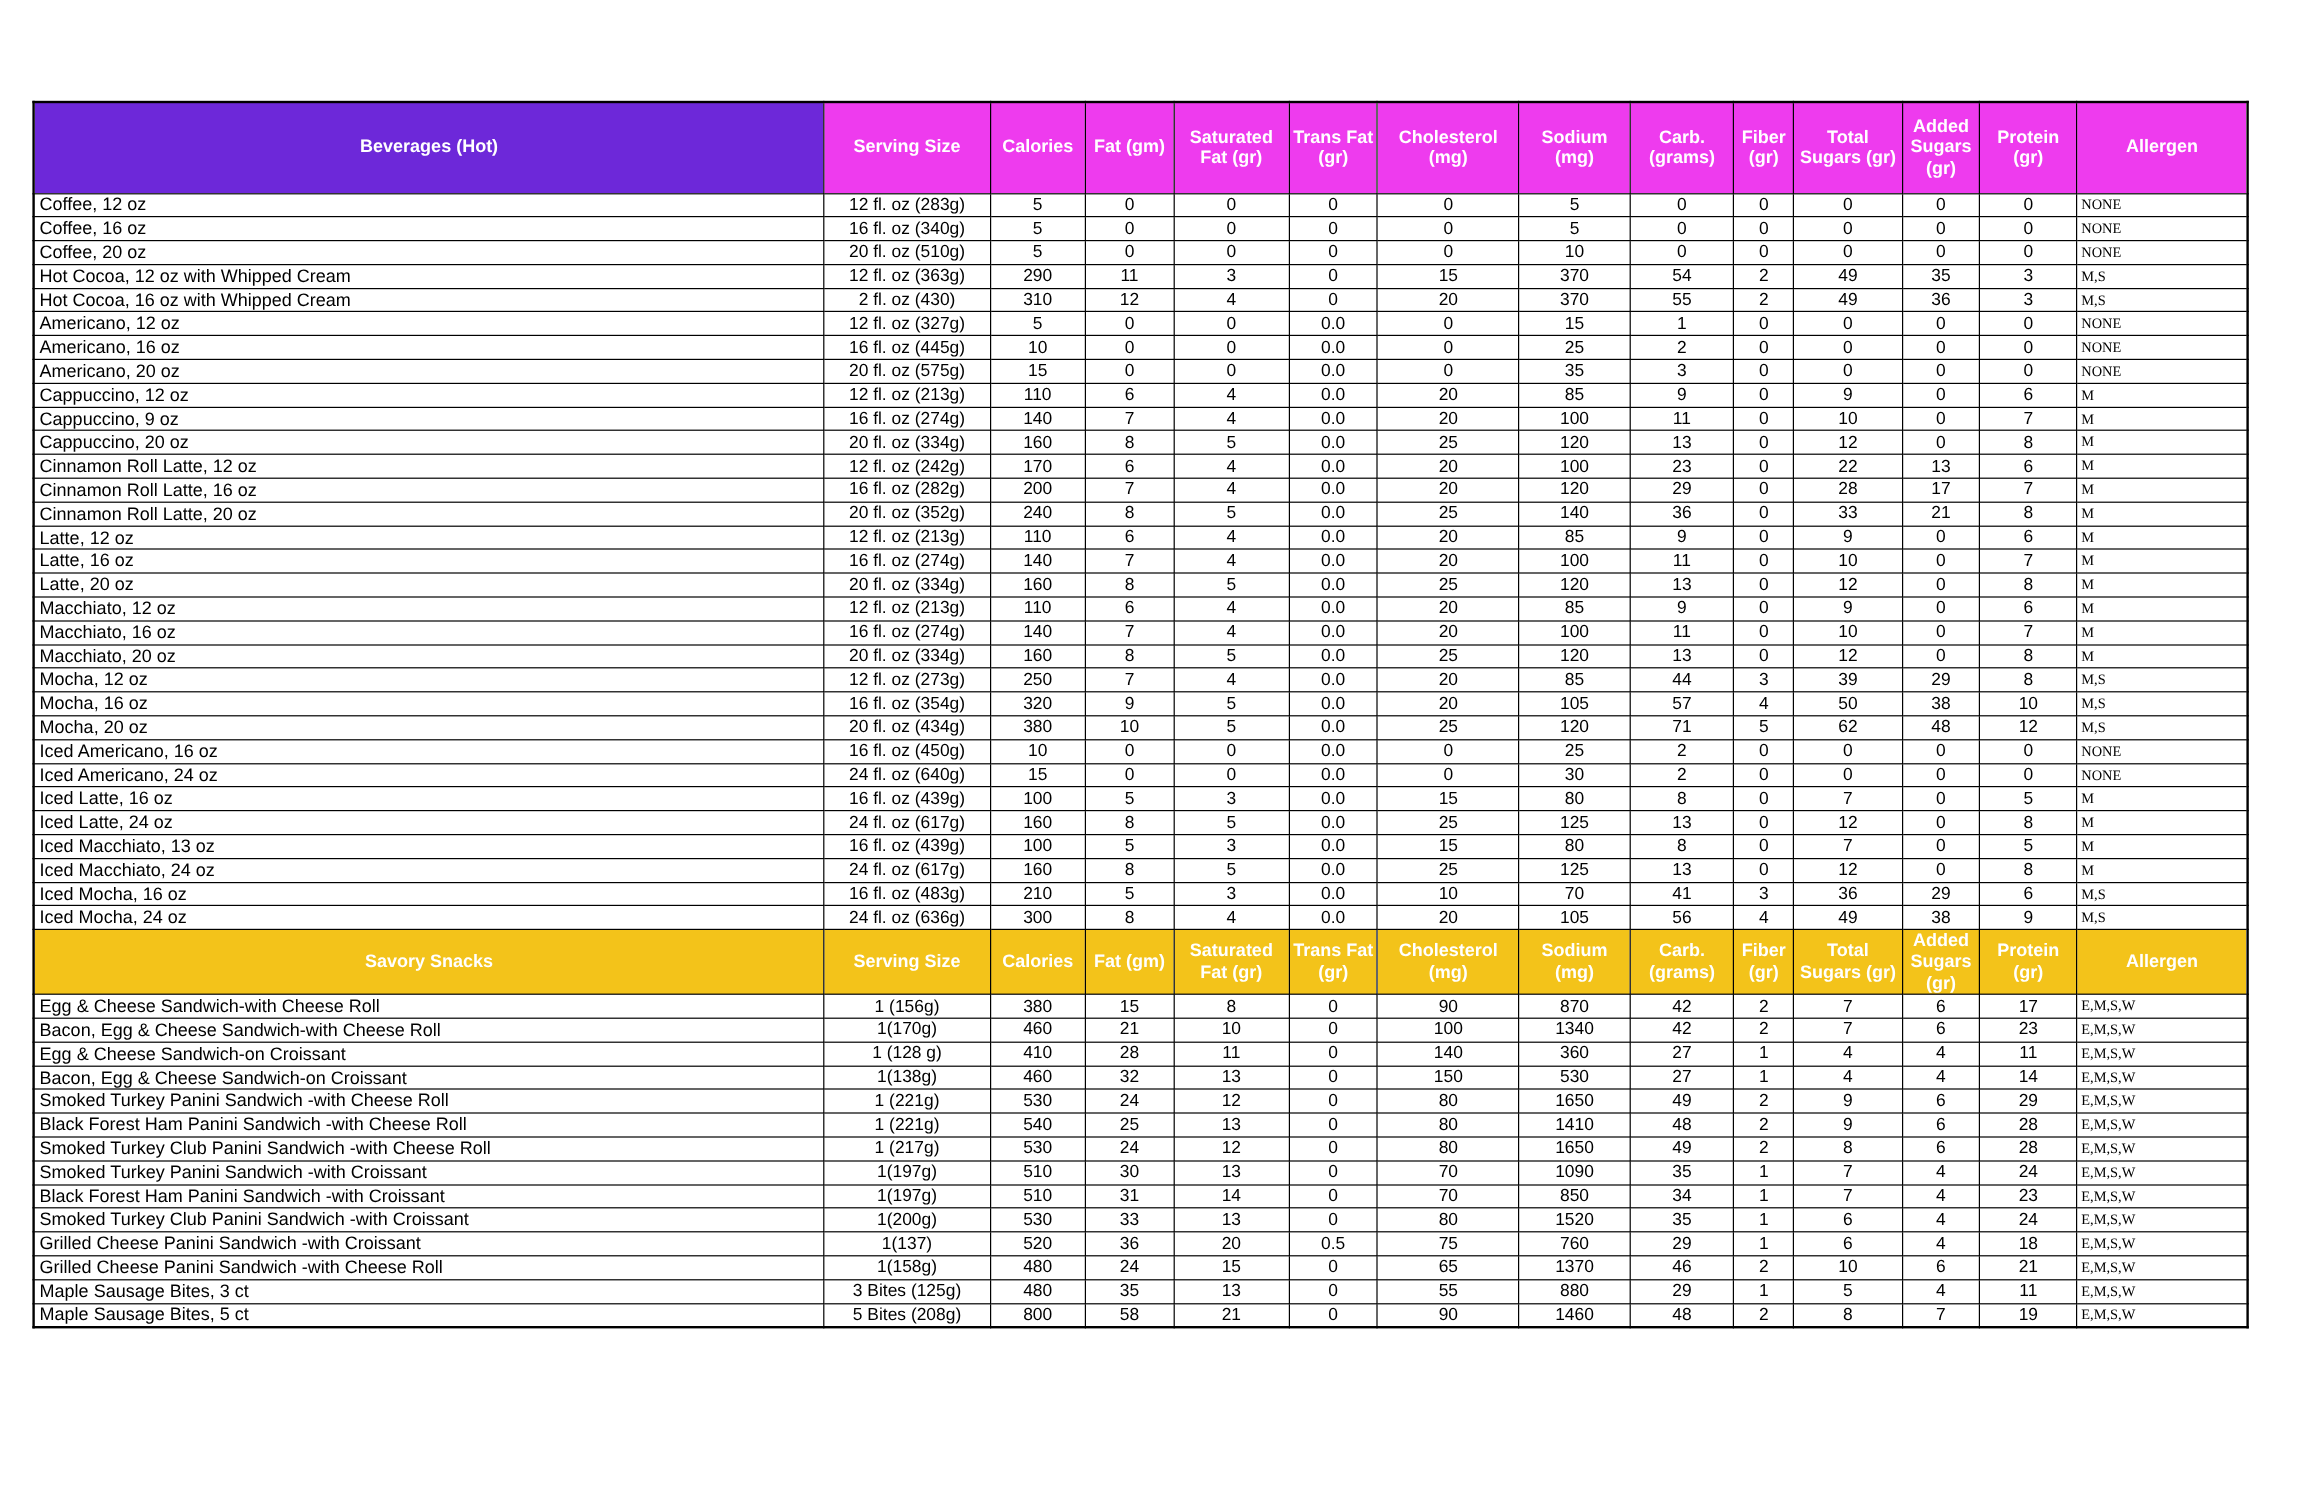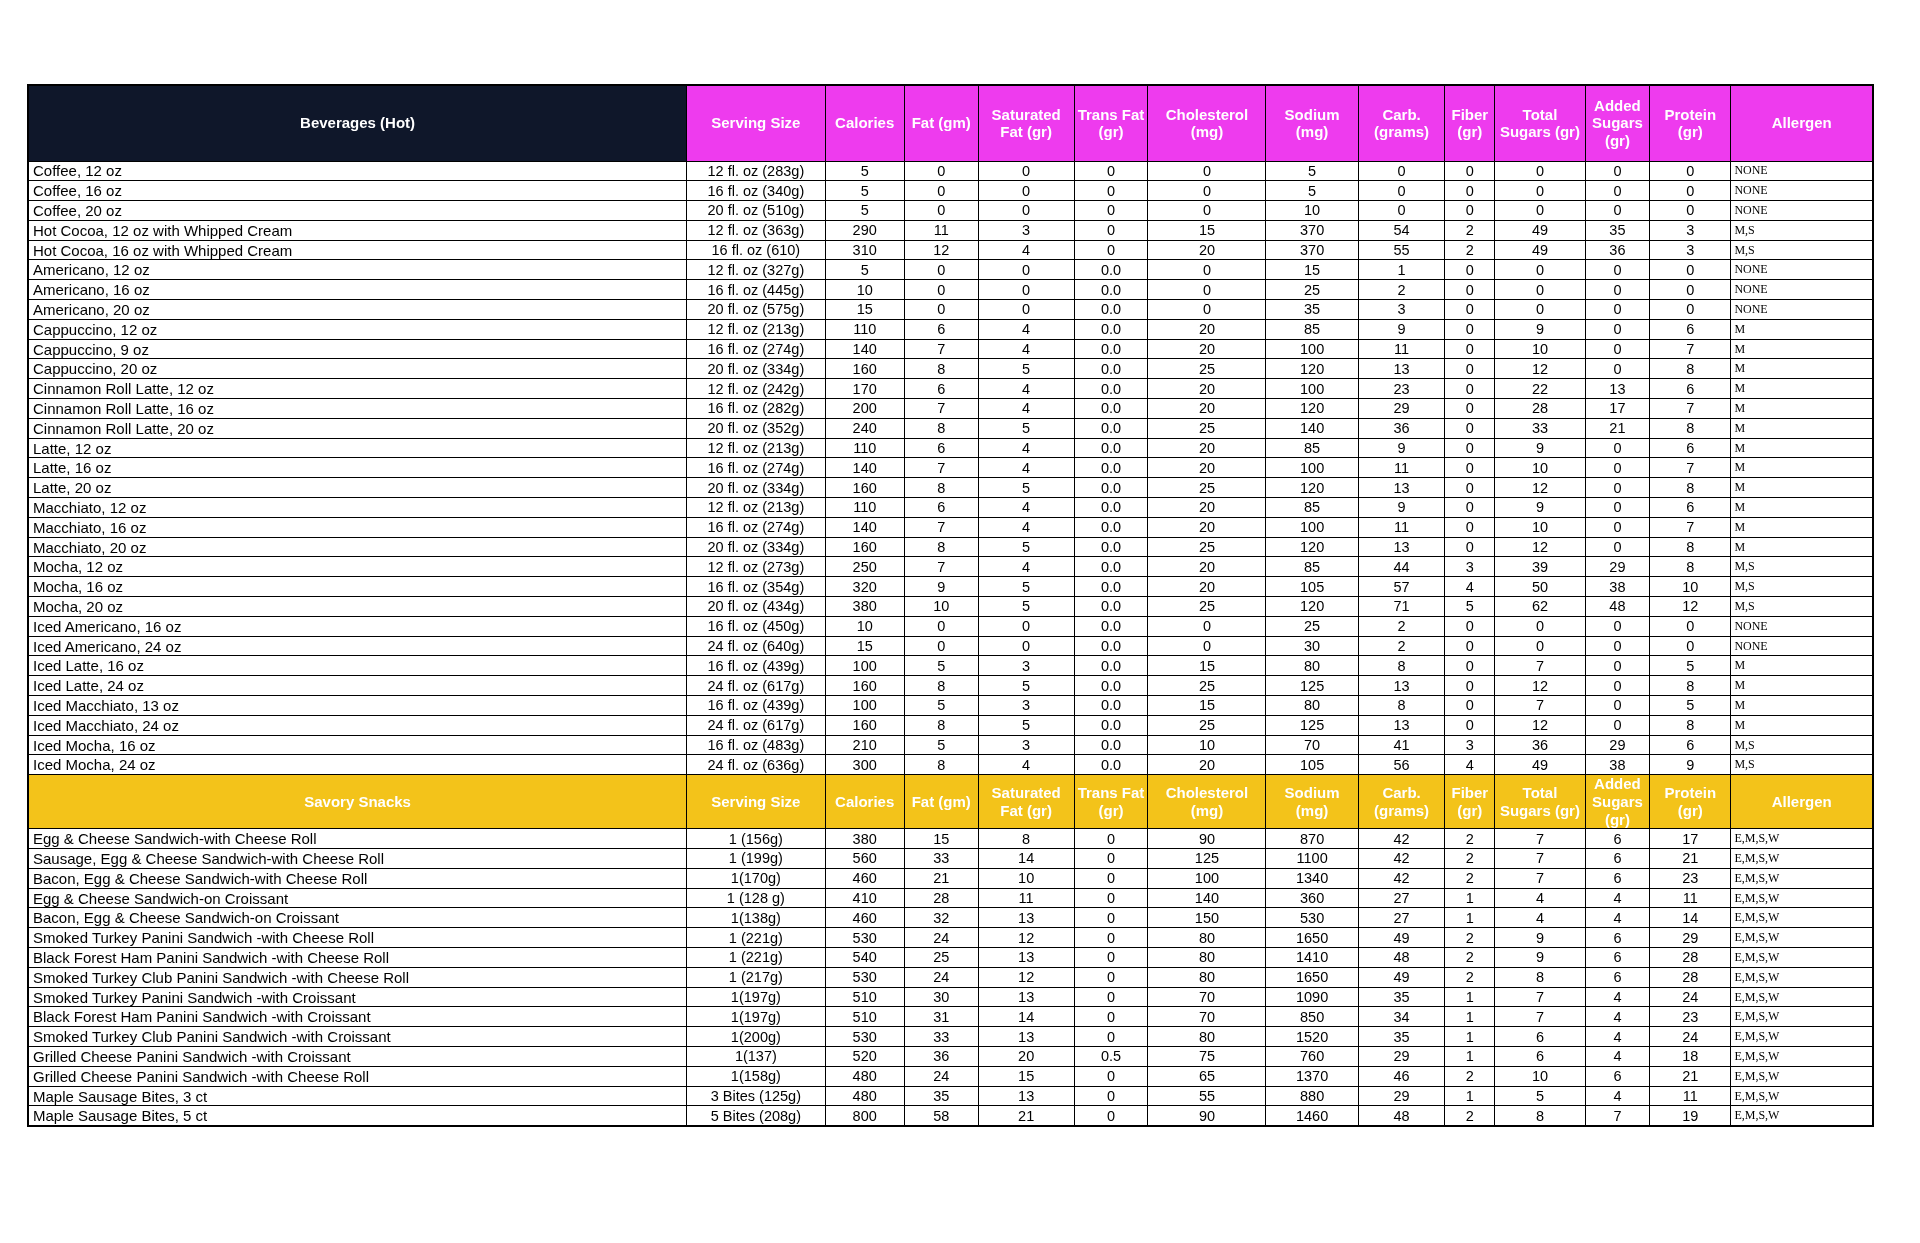--- a/index.html
+++ b/index.html
@@ -32,21 +32,21 @@
         <col style="width:5.0%">
       <col style="width:4.7%">
         <col style="width:2.7%">
         <col style="width:4.9%">
         <col style="width:3.5%">
       <col style="width:4.4%">
         <col style="width:7.7%">
     </colgroup>
     <tbody id="table-body">
         <tr class="section-hdr hdr-tall">
-          <td style="background: #0f172a;">Beverages (Hot)</td>
+          <td style="background: #6d28d9;">Beverages (Hot)</td>
           <td style="background: rgb(238, 59, 238);">Serving Size</td>
           <td style="background: rgb(238, 59, 238);">Calories</td>
           <td style="background: rgb(238, 59, 238);">Fat (gm)</td>
           <td style="background: rgb(238, 59, 238);">Saturated Fat (gr)</td>
           <td style="background: rgb(238, 59, 238);">Trans Fat (gr)</td>
           <td style="background: rgb(238, 59, 238);">Cholesterol (mg)</td>
           <td style="background: rgb(238, 59, 238);">Sodium (mg)</td>
           <td style="background: rgb(238, 59, 238);">Carb. (grams)</td>
           <td style="background: rgb(238, 59, 238);">Fiber (gr)</td>
           <td style="background: rgb(238, 59, 238);">Total Sugars (gr)</td>
@@ -113,21 +113,21 @@
           <td class="num">370</td>
           <td class="num">54</td>
           <td class="num">2</td>
           <td class="num">49</td>
           <td class="num">35</td>
           <td class="num">3</td>
           <td class="allergen">M,S</td>
         </tr>
         <tr class="data">
           <td class="name">Hot Cocoa, 16 oz with  Whipped Cream</td>
-          <td class="num">16 fl. oz (610)</td>
+          <td class="num">2 fl. oz (430)</td>
           <td class="num">310</td>
           <td class="num">12</td>
           <td class="num">4</td>
           <td class="num">0</td>
           <td class="num">20</td>
           <td class="num">370</td>
           <td class="num">55</td>
           <td class="num">2</td>
           <td class="num">49</td>
           <td class="num">36</td>
@@ -576,36 +576,20 @@
           <td class="num">90</td>
           <td class="num">870</td>
           <td class="num">42</td>
           <td class="num">2</td>
           <td class="num">7</td>
           <td class="num">6</td>
           <td class="num">17</td>
           <td class="allergen">E,M,S,W</td>
         </tr>
         <tr class="data">
-          <td class="name">Sausage, Egg &amp; Cheese Sandwich-with Cheese Roll</td>
-          <td class="num">1 (199g)</td>
-          <td class="num">560</td>
-          <td class="num">33</td>
-          <td class="num">14</td>
-          <td class="num">0</td>
-          <td class="num">125</td>
-          <td class="num">1100</td>
-          <td class="num">42</td>
-          <td class="num">2</td>
-          <td class="num">7</td>
-          <td class="num">6</td>
-          <td class="num">21</td>
-          <td class="allergen">E,M,S,W</td>
-        </tr>
-        <tr class="data">
           <td class="name">Bacon, Egg &amp; Cheese Sandwich-with Cheese Roll</td>
           <td class="num">1(170g)</td>
           <td class="num">460</td>
           <td class="num">21</td>
           <td class="num">10</td>
           <td class="num">0</td>
           <td class="num">100</td>
           <td class="num">1340</td>
           <td class="num">42</td>
           <td class="num">2</td>

